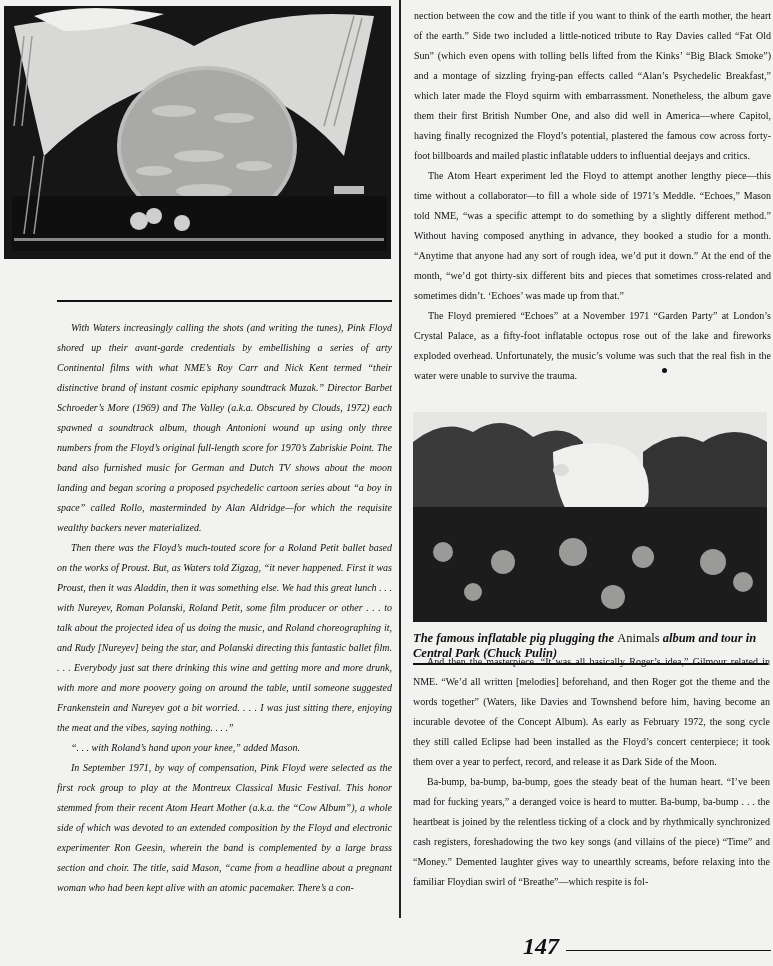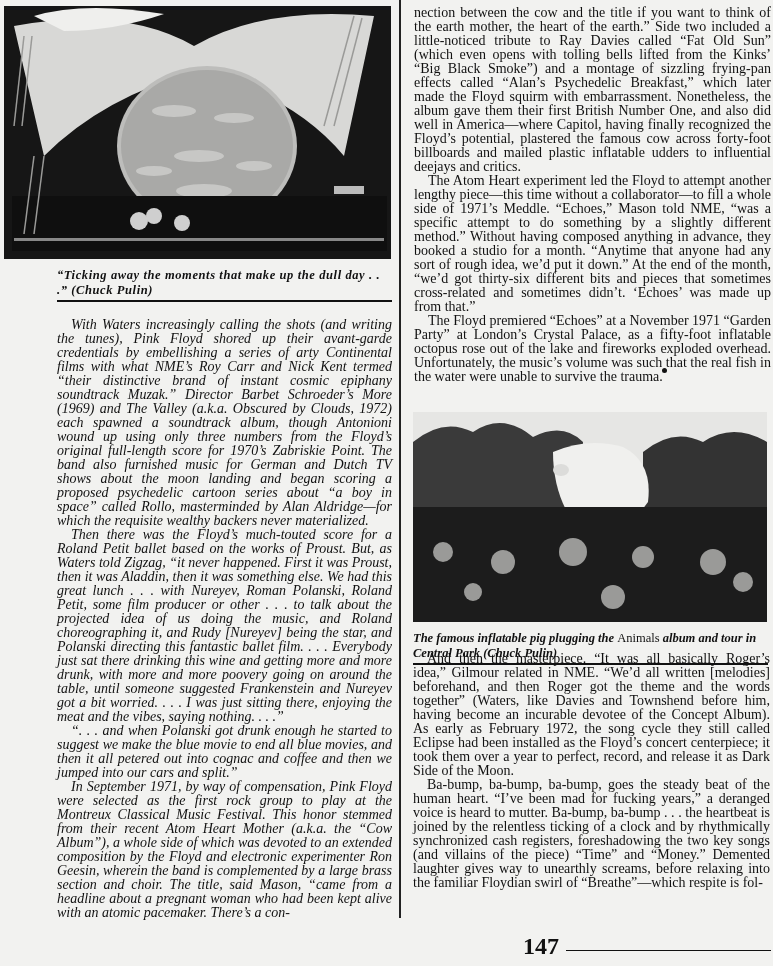--- a/index.html
+++ b/index.html
@@ -20,29 +20,29 @@
   .photo2 { left: 413px; top: 412px; width: 354px; height: 210px; background: #2a2a2a; }
   .caption {
     position: absolute; font-style: italic; font-weight: bold; font-size: 12.5px; line-height: 15px;
   }
   .cap1 { left: 57px; top: 268px; width: 335px; letter-spacing: 0.6px; }
   .cap2 { left: 413px; top: 631px; width: 355px; }
   .cap-rule { position: absolute; height: 2px; background: #111; }
   .cr1 { left: 57px; top: 300px; width: 335px; }
   .cr2 { left: 413px; top: 663px; width: 355px; }
   .text {
-    position: absolute; font-size: 14px; line-height: 14px; text-align: justify;
+    position: absolute; font-size: 10px; line-height: 20px; text-align: justify;
   }
   .text p { margin: 0; text-indent: 0; }
   .text p.ind { text-indent: 14px; }
   .t-left1 { left: 57px; top: 318px; width: 335px; font-style: italic; }
   .t-right1 { left: 414px; top: 6px; width: 357px; }
   .t-right2 { left: 413px; top: 652px; width: 357px; }
   .folio {
-    position: absolute; left: 523px; top: 933px; font-weight: bold; font-size: 24px;
+    position: absolute; left: 523px; top: 933px; font-weight: bold; font-style: italic; font-size: 24px;
   }
   .folio-rule { position: absolute; left: 566px; top: 950px; width: 205px; height: 1px; background: #111; }
   .dot { position: absolute; left: 662px; top: 368px; width: 5px; height: 5px; border-radius: 50%; background: #111; }
   svg { display: block; }
 </style>
 </head>
 <body>
 
 <div class="page">
 
@@ -74,27 +74,26 @@
           <path d="M40,150 L30,228"></path>
       </g>
       <g fill="#cfcfcf">
         <circle cx="135" cy="215" r="9"></circle>
           <circle cx="150" cy="210" r="8"></circle>
           <circle cx="178" cy="217" r="8"></circle>
       </g>
       <rect x="330" y="180" width="30" height="8" fill="#bbb"></rect>
     </svg>
   </div>
-  <div class="caption cap1">“Ticking away the moments that make up the dull day . . .” (Chuck Pulin)</div>
   <div class="cap-rule cr1"></div>
 
   <div class="text t-left1">
     <p class="ind">With Waters increasingly calling the shots (and writing the tunes), Pink Floyd shored up their avant-garde credentials by embellishing a series of arty Continental films with what NME’s Roy Carr and Nick Kent termed “their distinctive brand of instant cosmic epiphany soundtrack Muzak.” Director Barbet Schroeder’s More (1969) and The Valley (a.k.a. Obscured by Clouds, 1972) each spawned a soundtrack album, though Antonioni wound up using only three numbers from the Floyd’s original full-length score for 1970’s Zabriskie Point. The band also furnished music for German and Dutch TV shows about the moon landing and began scoring a proposed psychedelic cartoon series about “a boy in space” called Rollo, masterminded by Alan Aldridge—for which the requisite wealthy backers never materialized.</p>
     <p class="ind">Then there was the Floyd’s much-touted score for a Roland Petit ballet based on the works of Proust. But, as Waters told Zigzag, “it never happened. First it was Proust, then it was Aladdin, then it was something else. We had this great lunch . . . with Nureyev, Roman Polanski, Roland Petit, some film producer or other . . . to talk about the projected idea of us doing the music, and Roland choreographing it, and Rudy [Nureyev] being the star, and Polanski directing this fantastic ballet film. . . . Everybody just sat there drinking this wine and getting more and more drunk, with more and more poovery going on around the table, until someone suggested Frankenstein and Nureyev got a bit worried. . . . I was just sitting there, enjoying the meat and the vibes, saying nothing. . . .”</p>
-    <p class="ind">“. . . and when Polanski got drunk enough he started to suggest we make the blue movie to end all blue movies, and then it all petered out into cognac and coffee and then we jumped into our cars and split.”</p>
+    <p class="ind">“. . . with Roland’s hand upon your knee,” added Mason.</p>
     <p class="ind">In September 1971, by way of compensation, Pink Floyd were selected as the first rock group to play at the Montreux Classical Music Festival. This honor stemmed from their recent Atom Heart Mother (a.k.a. the “Cow Album”), a whole side of which was devoted to an extended composition by the Floyd and electronic experimenter Ron Geesin, wherein the band is complemented by a large brass section and choir. The title, said Mason, “came from a headline about a pregnant woman who had been kept alive with an atomic pacemaker. There’s a con-</p>
   </div>
 
   <div class="text t-right1">
     <p>nection between the cow and the title if you want to think of the earth mother, the heart of the earth.” Side two included a little-noticed tribute to Ray Davies called “Fat Old Sun” (which even opens with tolling bells lifted from the Kinks’ “Big Black Smoke”) and a montage of sizzling frying-pan effects called “Alan’s Psychedelic Breakfast,” which later made the Floyd squirm with embarrassment. Nonetheless, the album gave them their first British Number One, and also did well in America—where Capitol, having finally recognized the Floyd’s potential, plastered the famous cow across forty-foot billboards and mailed plastic inflatable udders to influential deejays and critics.</p>
     <p class="ind">The Atom Heart experiment led the Floyd to attempt another lengthy piece—this time without a collaborator—to fill a whole side of 1971’s Meddle. “Echoes,” Mason told NME, “was a specific attempt to do something by a slightly different method.” Without having composed anything in advance, they booked a studio for a month. “Anytime that anyone had any sort of rough idea, we’d put it down.” At the end of the month, “we’d got thirty-six different bits and pieces that sometimes cross-related and sometimes didn’t. ‘Echoes’ was made up from that.”</p>
     <p class="ind">The Floyd premiered “Echoes” at a November 1971 “Garden Party” at London’s Crystal Palace, as a fifty-foot inflatable octopus rose out of the lake and fireworks exploded overhead. Unfortunately, the music’s volume was such that the real fish in the water were unable to survive the trauma.</p>
   </div>
   <div class="dot"></div>
 

